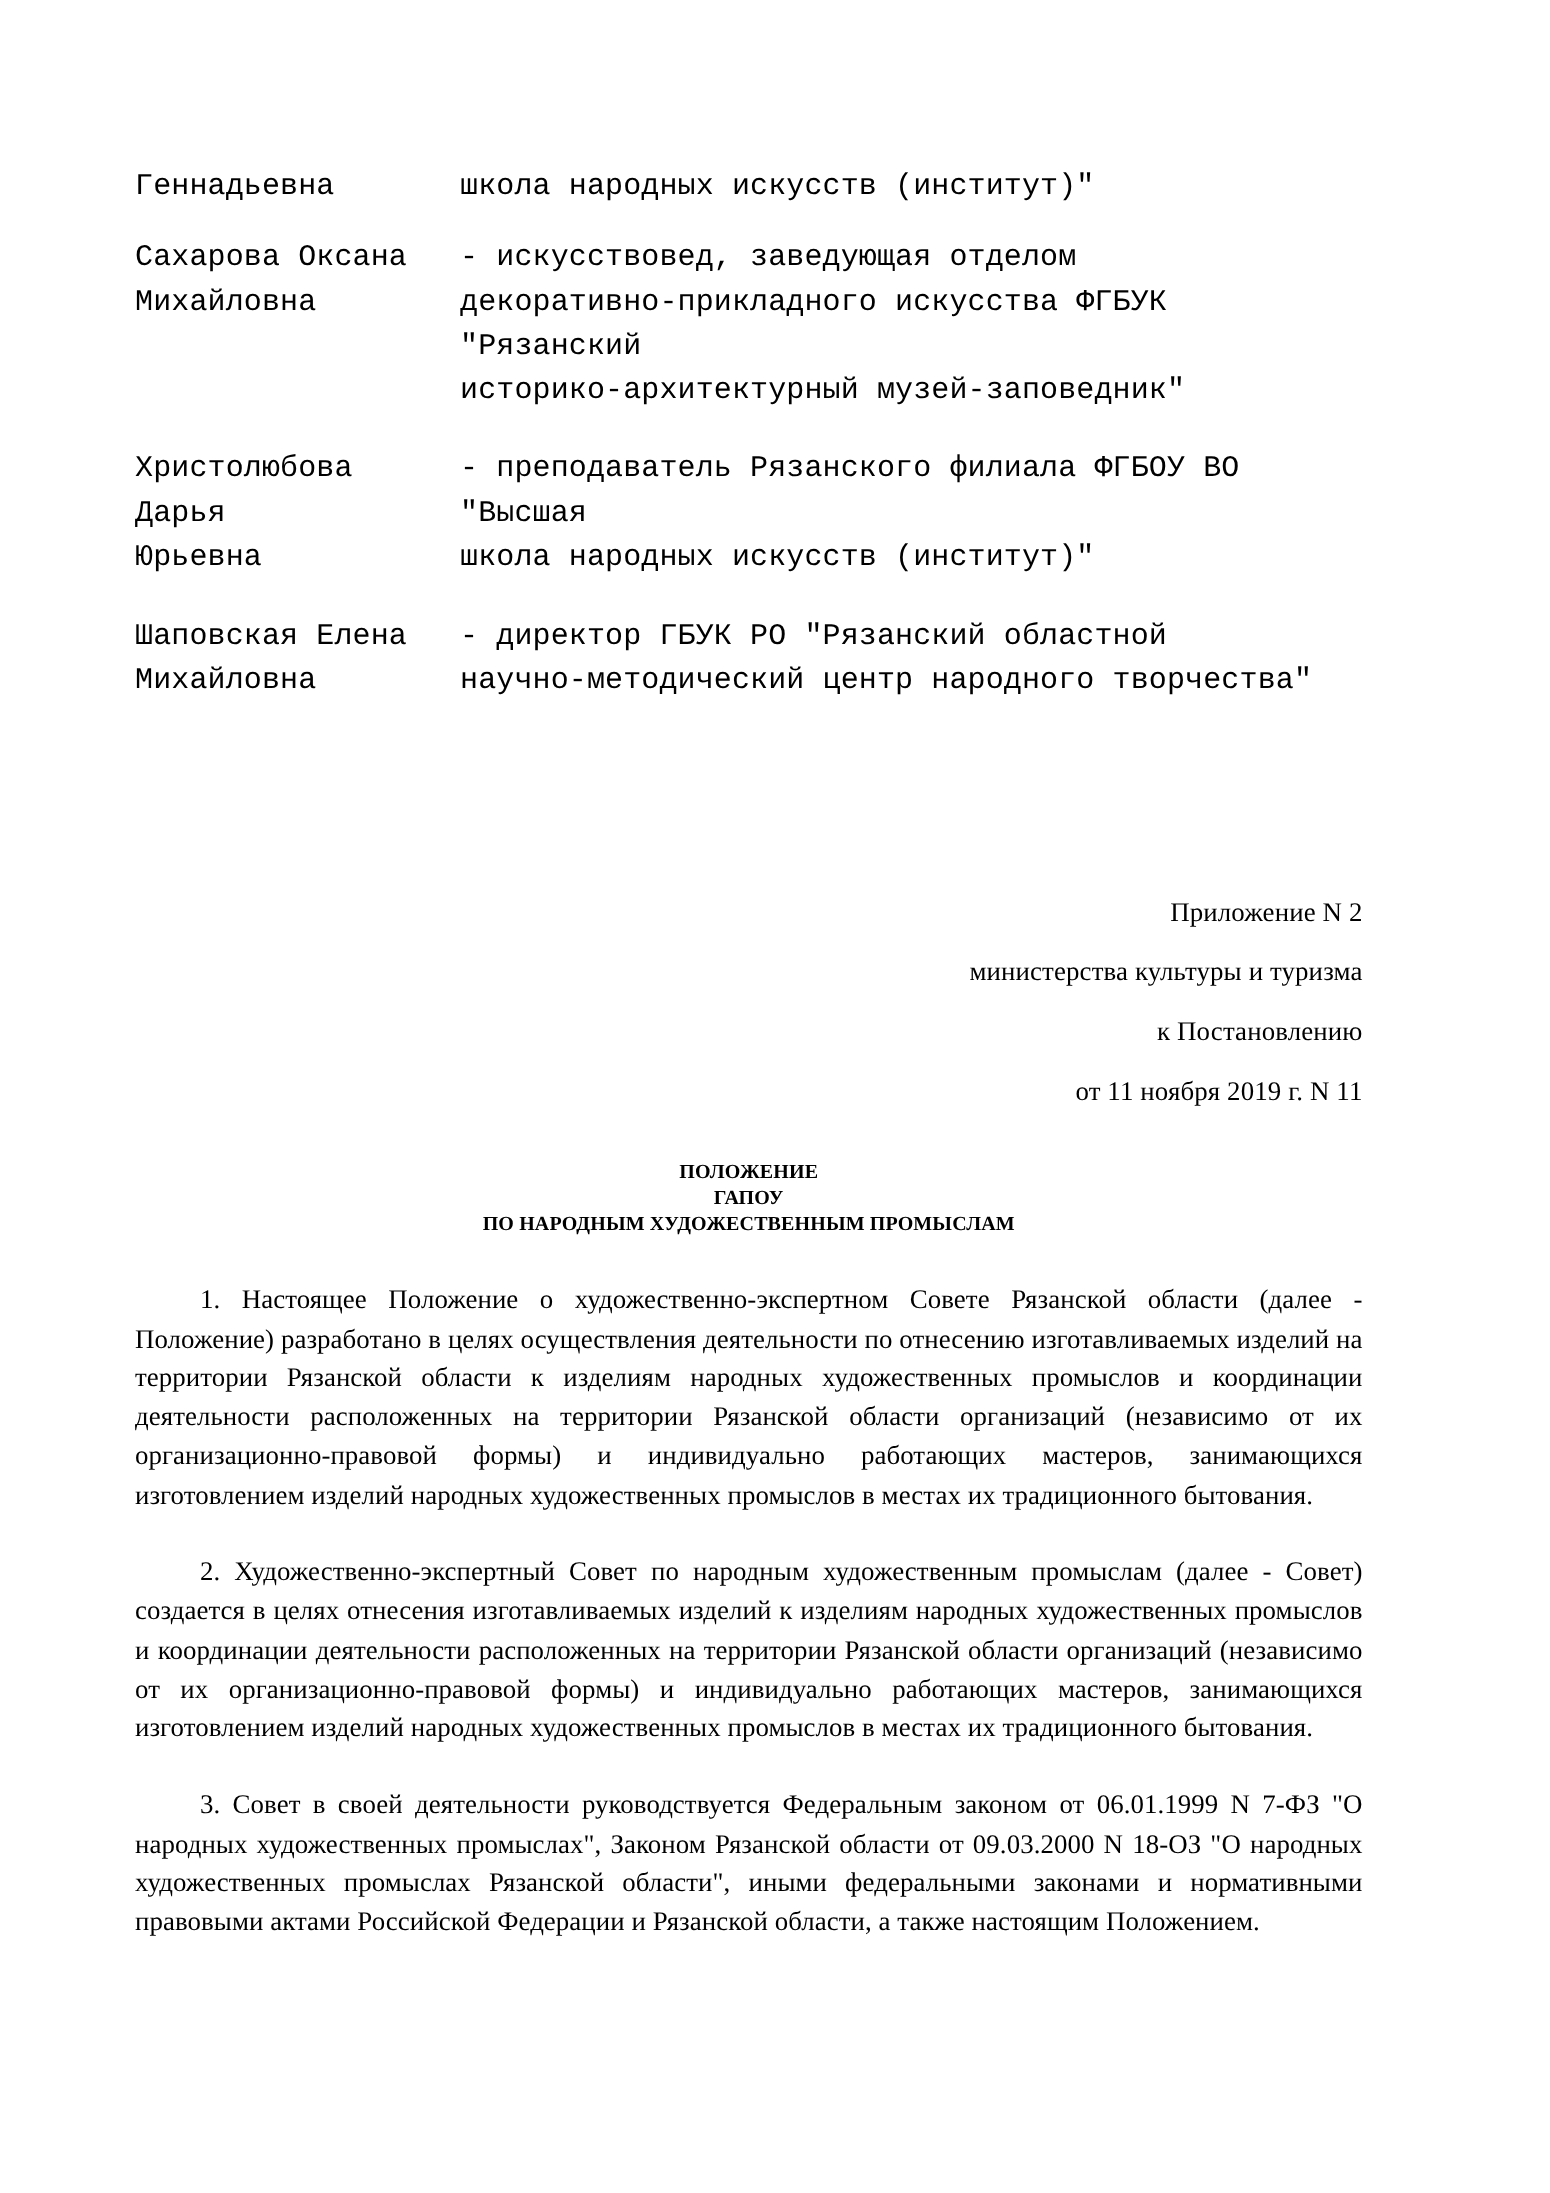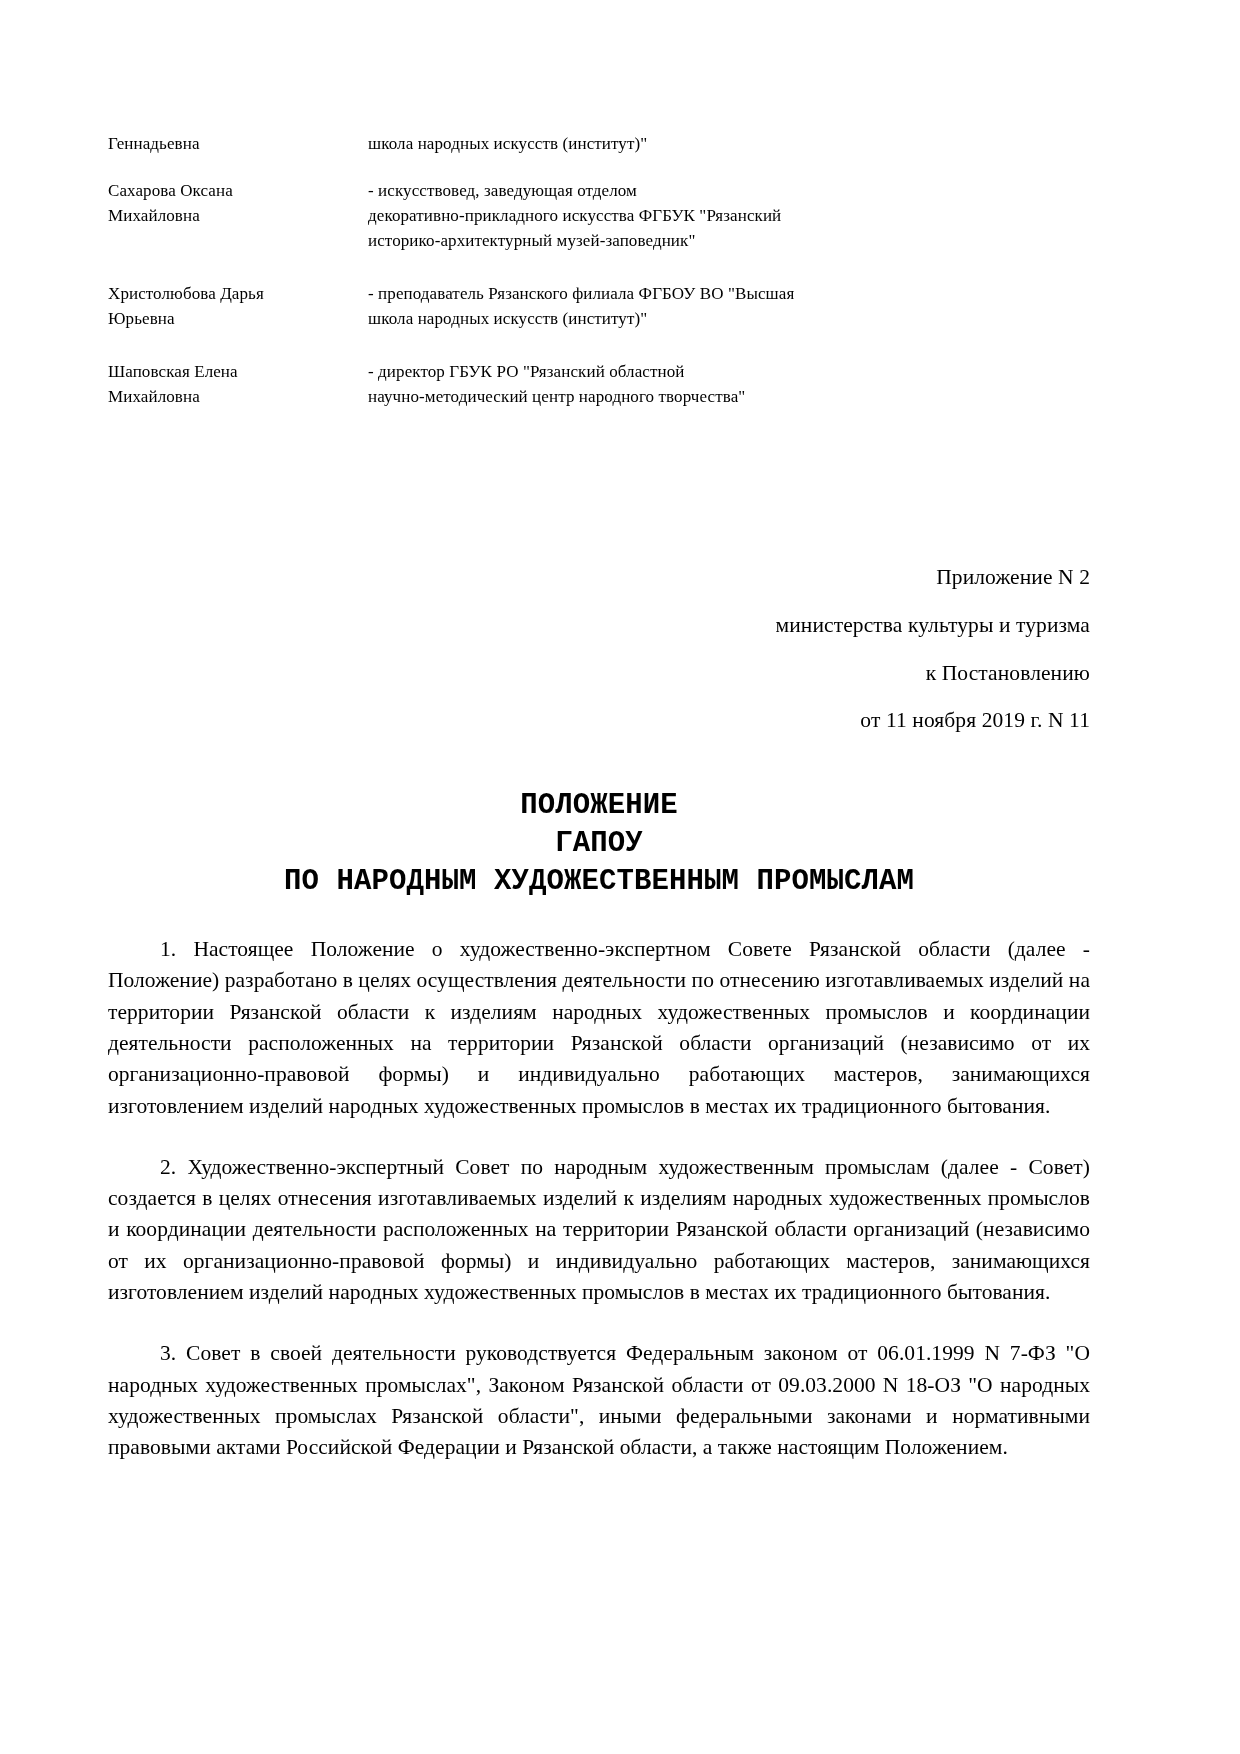--- a/index.html
+++ b/index.html
@@ -26,23 +26,24 @@
 
   
   .members {
     width: 100%;
     border-collapse: collapse;
     margin: 0;
   }
   .members tr { vertical-align: top; }
   .members td {
     padding: 0 0 28px 0;
-    font-size: 17px;
+    font-size: 24px;
     line-height: 1.47;
     letter-spacing: 0.1px;
+    font-family: Liberation Mono, monospace;
   }
   .members td.name {
     width: 244px;
     padding-right: 16px;
     white-space: pre-line;
   }
   .members td.role {
     white-space: pre-line;
   }
   .members tr.tight td { padding-bottom: 22px; }
@@ -53,27 +54,26 @@
     margin-top: 152px;
     text-align: right;
     font-size: 21.5px;
     line-height: 1.48;
     letter-spacing: 0.1px;
   }
   .appendix div { white-space: nowrap; margin-top: 16px; }
 
   
   .doc-title {
-    margin-top: 50px;
+    margin-top: 38px;
     text-align: center;
     font-weight: bold;
-    font-size: 29px;
+    font-size: 16px;
     line-height: 1.30;
     letter-spacing: 0.1px;
-    font-family: Liberation Mono, monospace;
   }
   .doc-title .t1 { display: block; }
   .doc-title .t2 { display: block; }
   .doc-title .t3 { display: block; }
   .doc-title .t4 { display: block; }
 
   
   .body-text { margin-top: 34px; }
   .para {
     text-align: justify;

